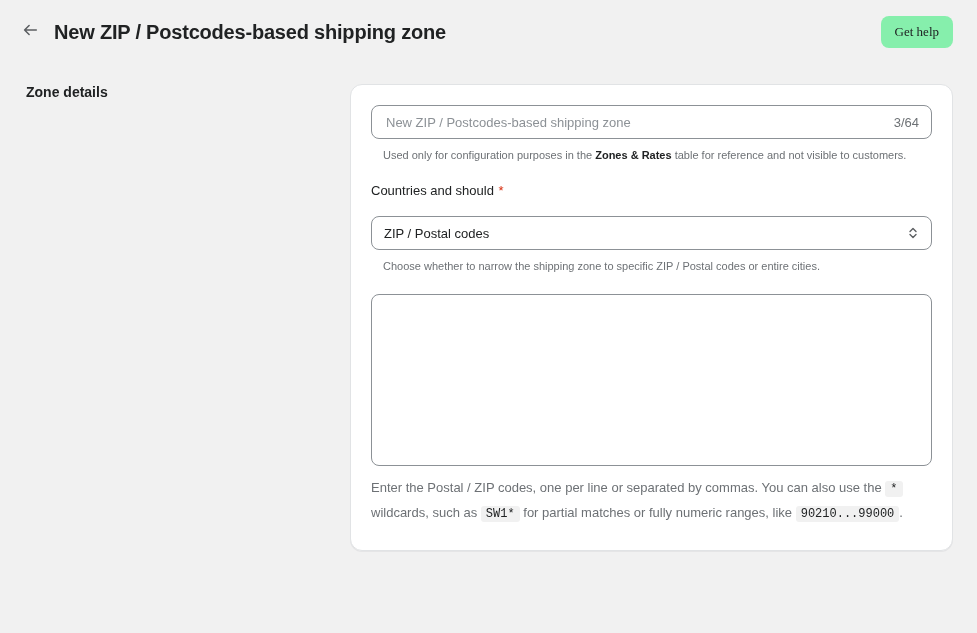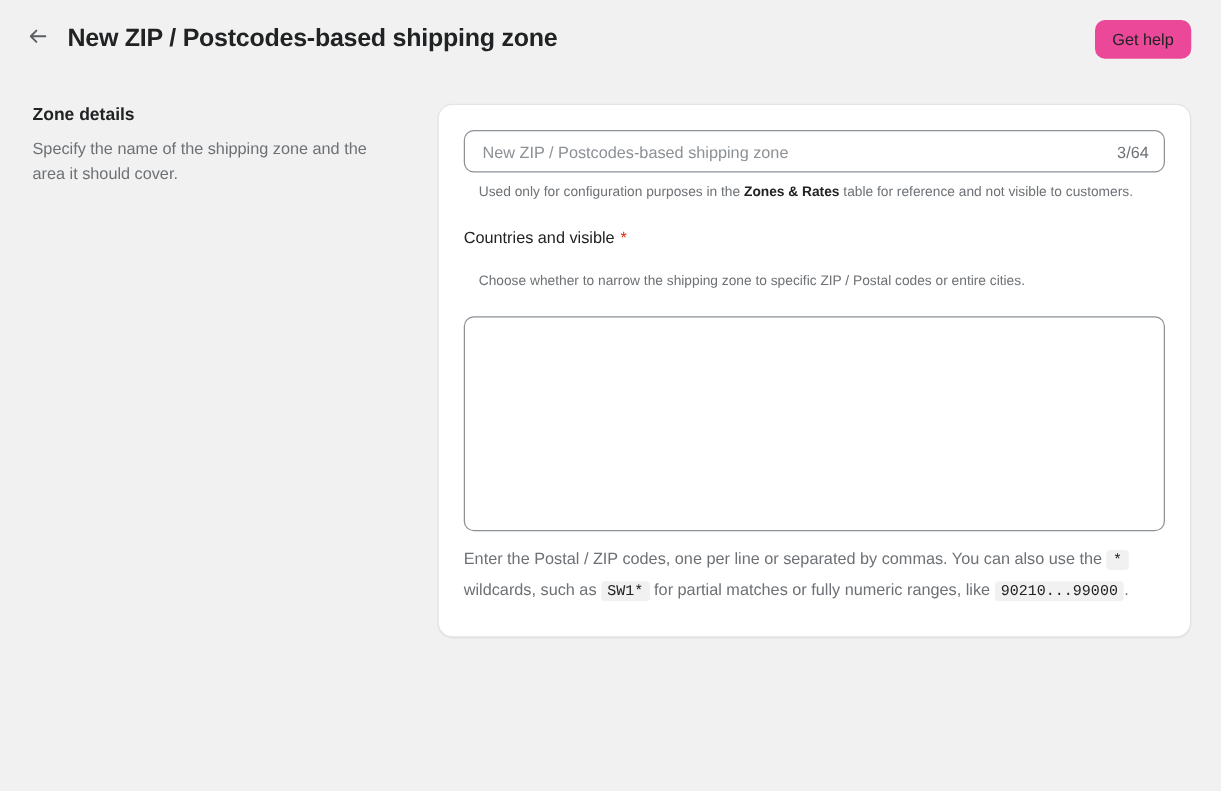--- a/index.html
+++ b/index.html
@@ -35,26 +35,26 @@
   .page-title {
     font-size: 20px;
     font-weight: bold;
     letter-spacing: -0.2px;
     margin-left: 10px;
     color: #202223;
     white-space: nowrap;
   }
   .header-spacer { flex: 1 1 auto; }
   .get-help-btn {
-    background: #ec4899;
+    background: #86efac;
     border: none;
     border-radius: 8px;
     padding: 8px 14px;
     font-size: 13px;
-    font-family: Liberation Sans, sans-serif;
+    font-family: Liberation Serif, serif;
     color: #202223;
     cursor: pointer;
     font-weight: 500;
     text-align: right;
   }
 
   
   .content {
     display: flex;
     padding: 22px 24px 0 24px;
@@ -203,42 +203,50 @@
   </div>
   <div class="page-title">New ZIP / Postcodes-based shipping zone</div>
   <div class="header-spacer"></div>
   <button class="get-help-btn">Get help</button>
 </div>
 
 <div class="content">
 
   <div class="left-col">
     <h2 class="section-title">Zone details</h2>
-    <p class="section-desc">Specify the name of the shipping zone and the area it should cover.</p>
   </div>
 
   <div class="card">
 
     <div class="field-block">
       <div class="input-wrap">
         <input type="text" placeholder="New ZIP / Postcodes-based shipping zone" style="">
         <span class="char-count">3/64</span>
       </div>
       <p class="help-text">
         <span>Used only for configuration purposes in the </span><b>Zones &amp; Rates</b><span> table for reference and not visible to customers.</span>
       </p>
     </div>
 
     <div class="field-block">
       <label class="field-label">
-        <span>Countries and visible</span> <span class="req">*</span>
+        <span>Countries and should</span> <span class="req">*</span>
       </label>
     </div>
 
     <div class="field-block">
+      <div class="select-wrap">
+        <span class="sel-value">ZIP / Postal codes</span>
+        <span class="chev">
+          <svg width="12" height="18" viewBox="0 0 12 18" fill="none" aria-hidden="true">
+            <path d="M3 7.5L6 4.5L9 7.5" stroke="#5c5f62" stroke-width="1.4" stroke-linecap="round" stroke-linejoin="round"></path>
+            <path d="M3 10.5L6 13.5L9 10.5" stroke="#5c5f62" stroke-width="1.4" stroke-linecap="round" stroke-linejoin="round"></path>
+          </svg>
+        </span>
+      </div>
       <p class="help-text">Choose whether to narrow the shipping zone to specific ZIP / Postal codes or entire cities.</p>
     </div>
 
     <div class="field-block">
       <textarea class="textarea-box" placeholder="" style=""></textarea>
       <p class="footnote">
         <span>Enter the Postal / ZIP codes, one per line or separated by commas. You can also use the</span>
         <span class="code">*</span>
         <span>wildcards, such as</span>
         <span class="code">SW1*</span>

